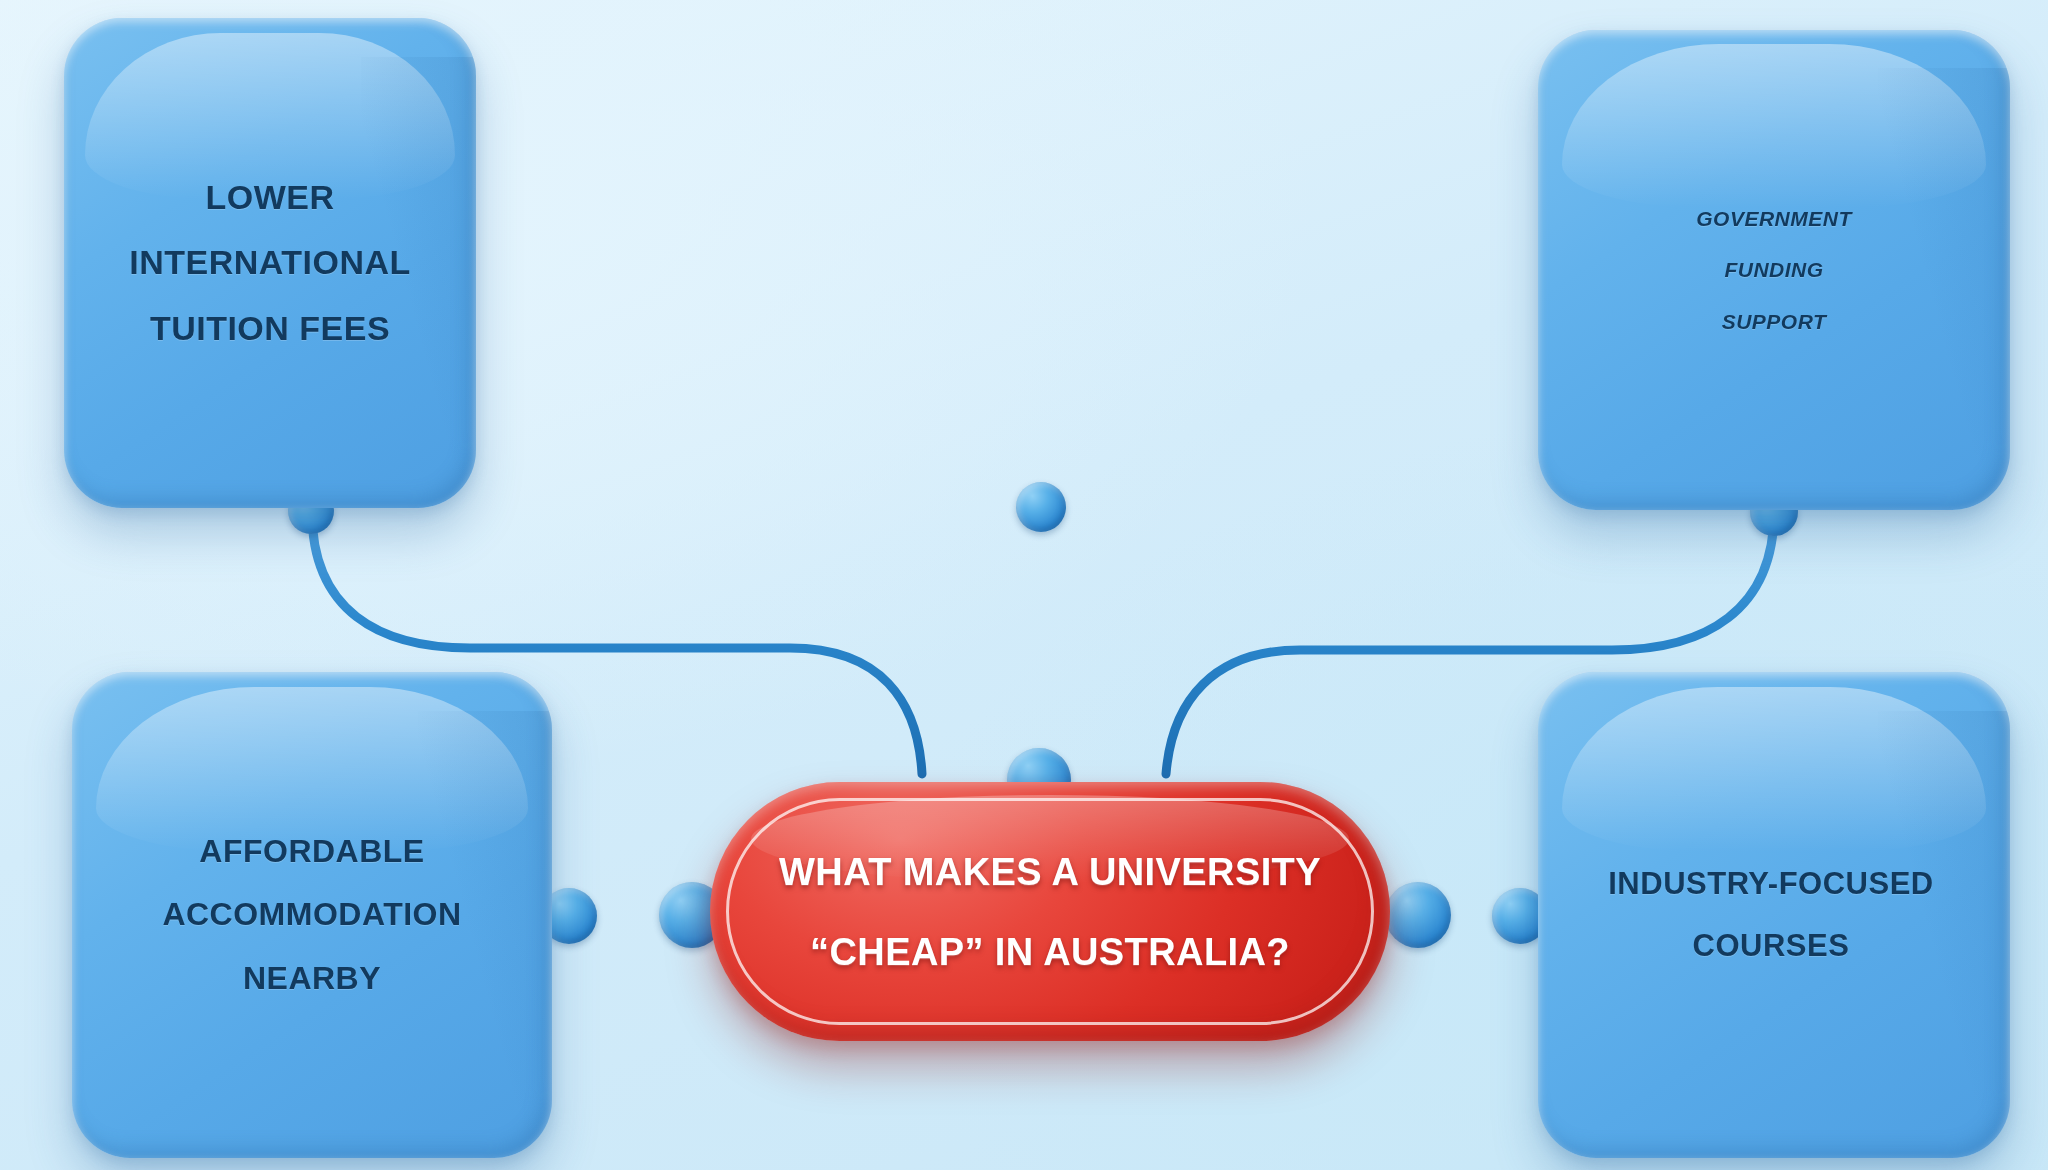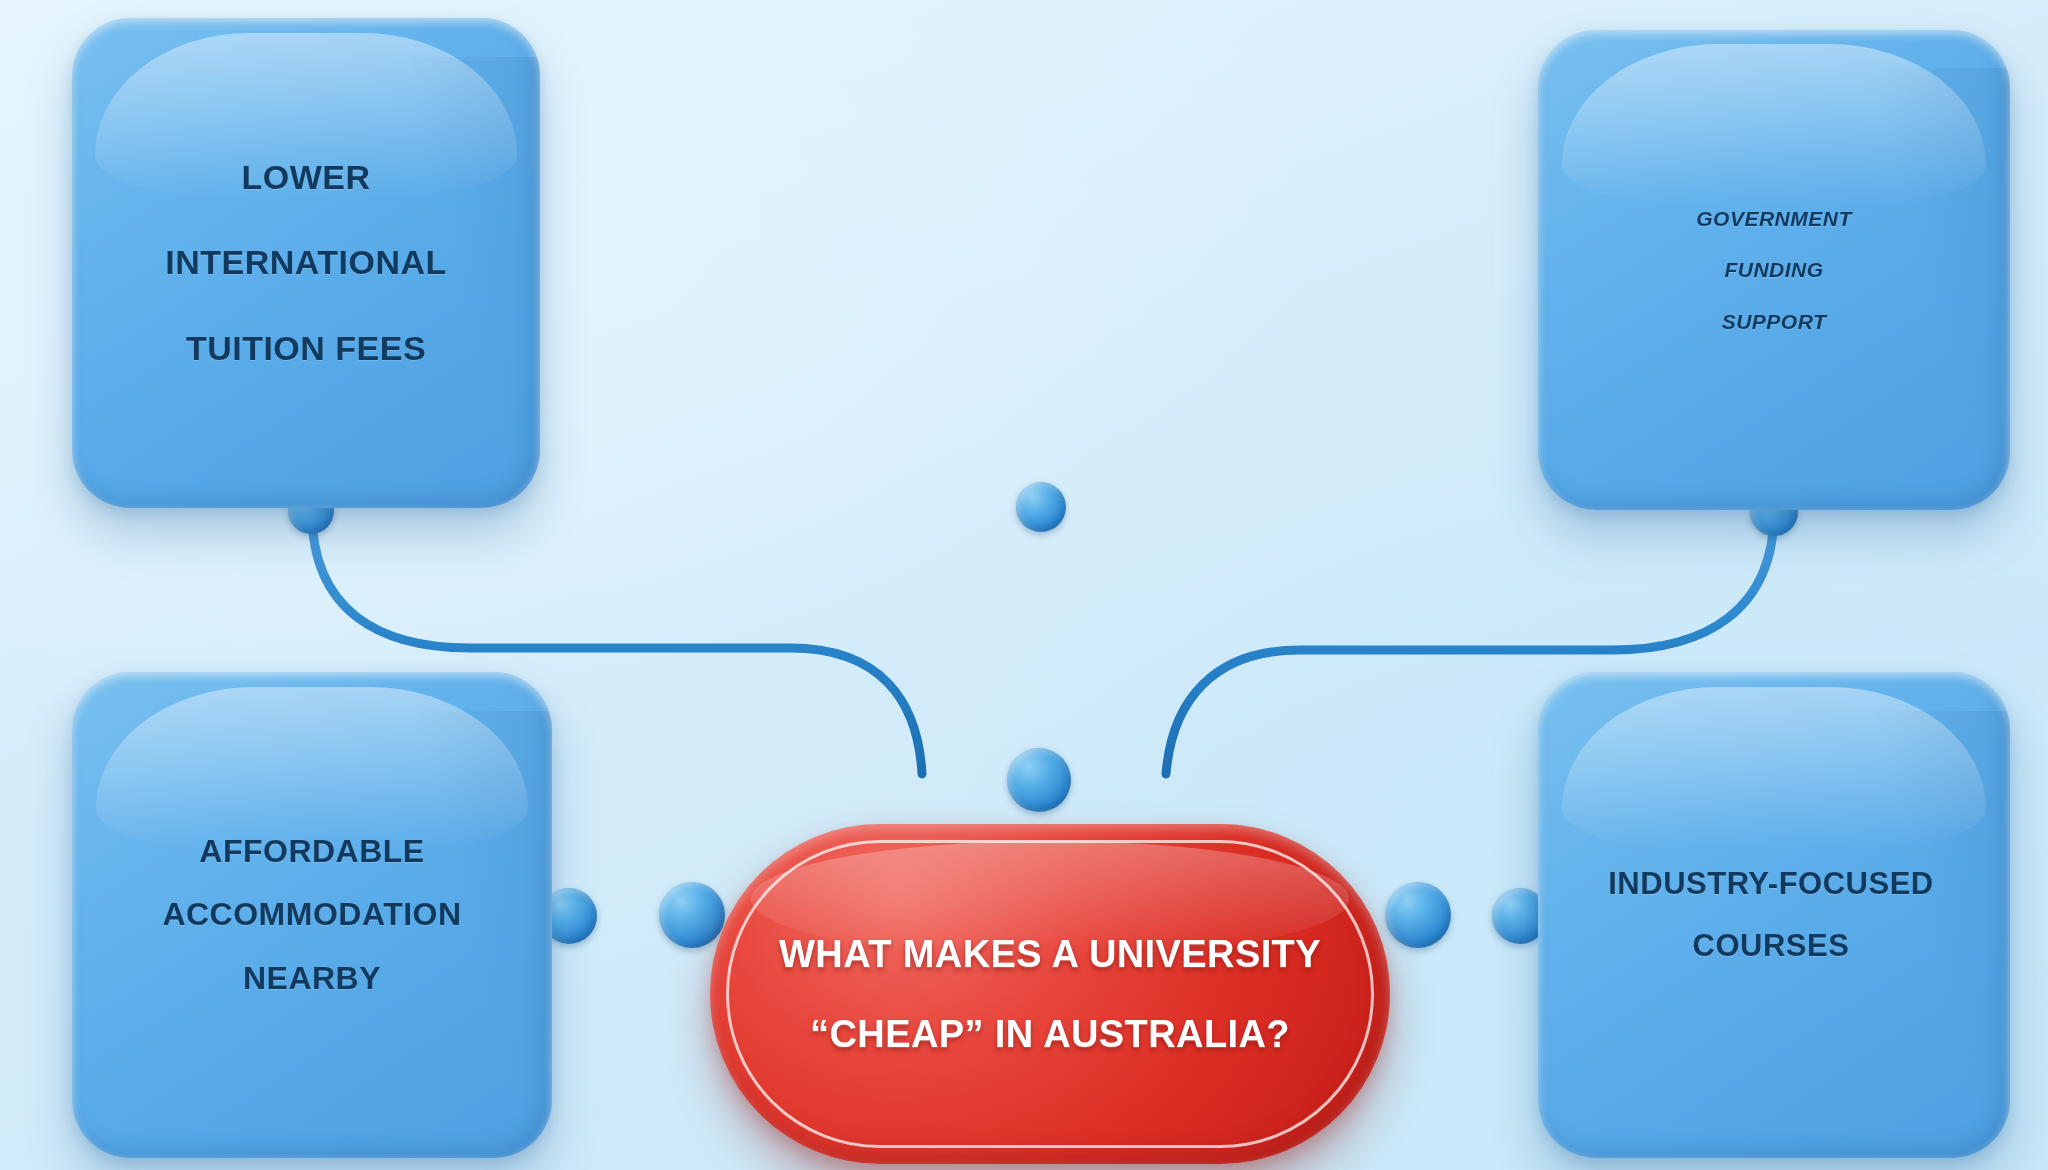--- a/index.html
+++ b/index.html
@@ -174,21 +174,21 @@
 
   <div class="knob" style="left:288px; top:488px;  width:46px; height:46px;"></div>
   <div class="knob" style="left:1016px; top:482px; width:50px; height:50px;"></div>
   <div class="knob" style="left:1750px; top:488px; width:48px; height:48px;"></div>
   <div class="knob" style="left:1007px; top:748px; width:64px; height:64px;"></div>
   <div class="knob" style="left:659px; top:882px;  width:66px; height:66px;"></div>
   <div class="knob" style="left:541px; top:888px;  width:56px; height:56px;"></div>
   <div class="knob" style="left:1385px; top:882px; width:66px; height:66px;"></div>
   <div class="knob" style="left:1492px; top:888px; width:56px; height:56px;"></div>
 
-  <div class="card c-tl" style="left:72px; top:18px; width:468px; height:490px;gap:20px;">
+  <div class="card c-tl" style="left:64px; top:18px; width:412px; height:490px;">
     <div class="line">LOWER</div>
     <div class="line">INTERNATIONAL</div>
     <div class="line">TUITION FEES</div>
   </div>
 
 
   <div class="card c-tr" style="left:1538px; top:30px; width:472px; height:480px;">
     <div class="line">GOVERNMENT</div>
     <div class="line">FUNDING</div>
     <div class="line">SUPPORT</div>
@@ -198,21 +198,21 @@
     <div class="line">AFFORDABLE</div>
     <div class="line">ACCOMMODATION</div>
     <div class="line">NEARBY</div>
   </div>
 
   <div class="card c-br" style="left:1538px; top:672px; width:472px; height:486px;padding-left:12px;">
     <div class="line">INDUSTRY-FOCUSED</div>
     <div class="line">COURSES</div>
   </div>
 
-  <div id="center-node" style="left:710px; top:824px; width:680px; height:340px;">
+  <div id="center-node" style="left:710px; top:782px; width:680px; height:259px;">
     <div class="gloss"></div>
     <div class="ring"></div>
     <div class="center-text">
       <span class="l1">WHAT MAKES A UNIVERSITY</span>
       <span class="l2">“CHEAP” IN AUSTRALIA?</span>
     </div>
   </div>
 
 </div>
 

